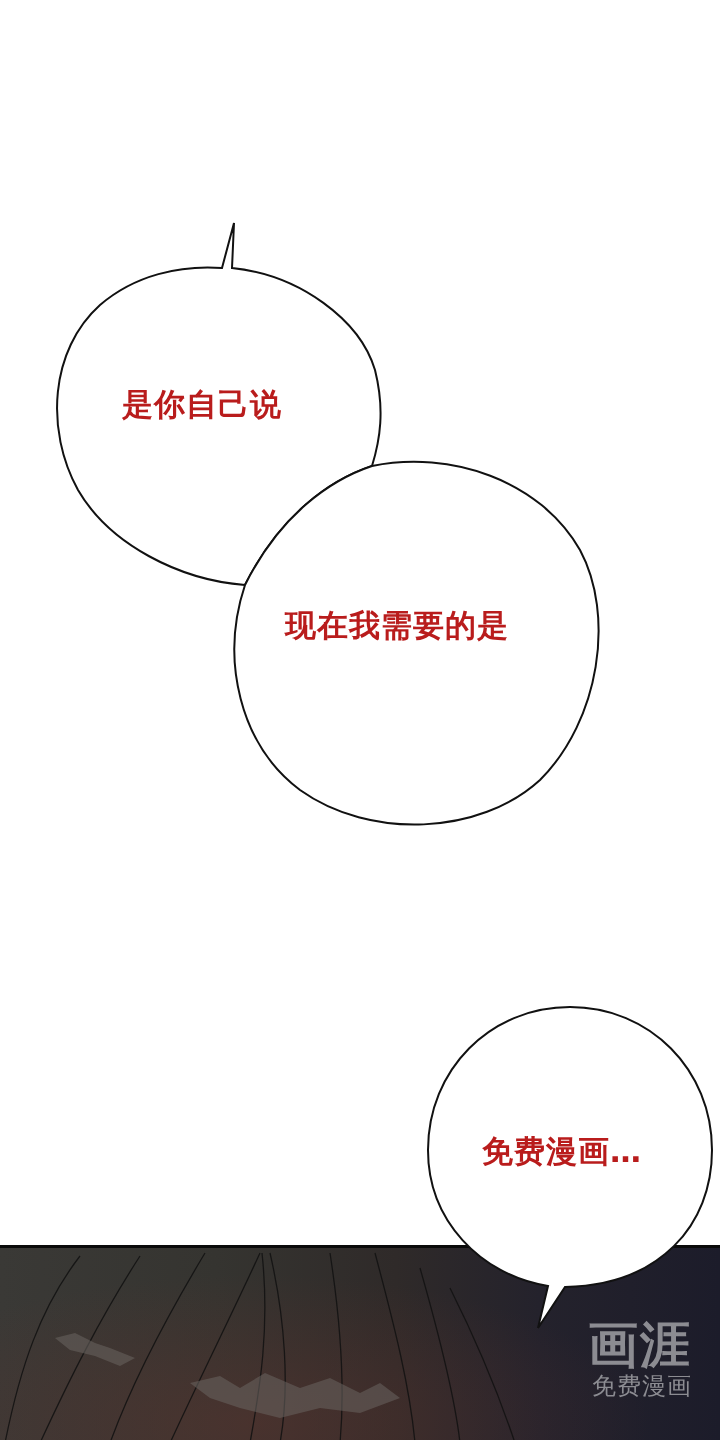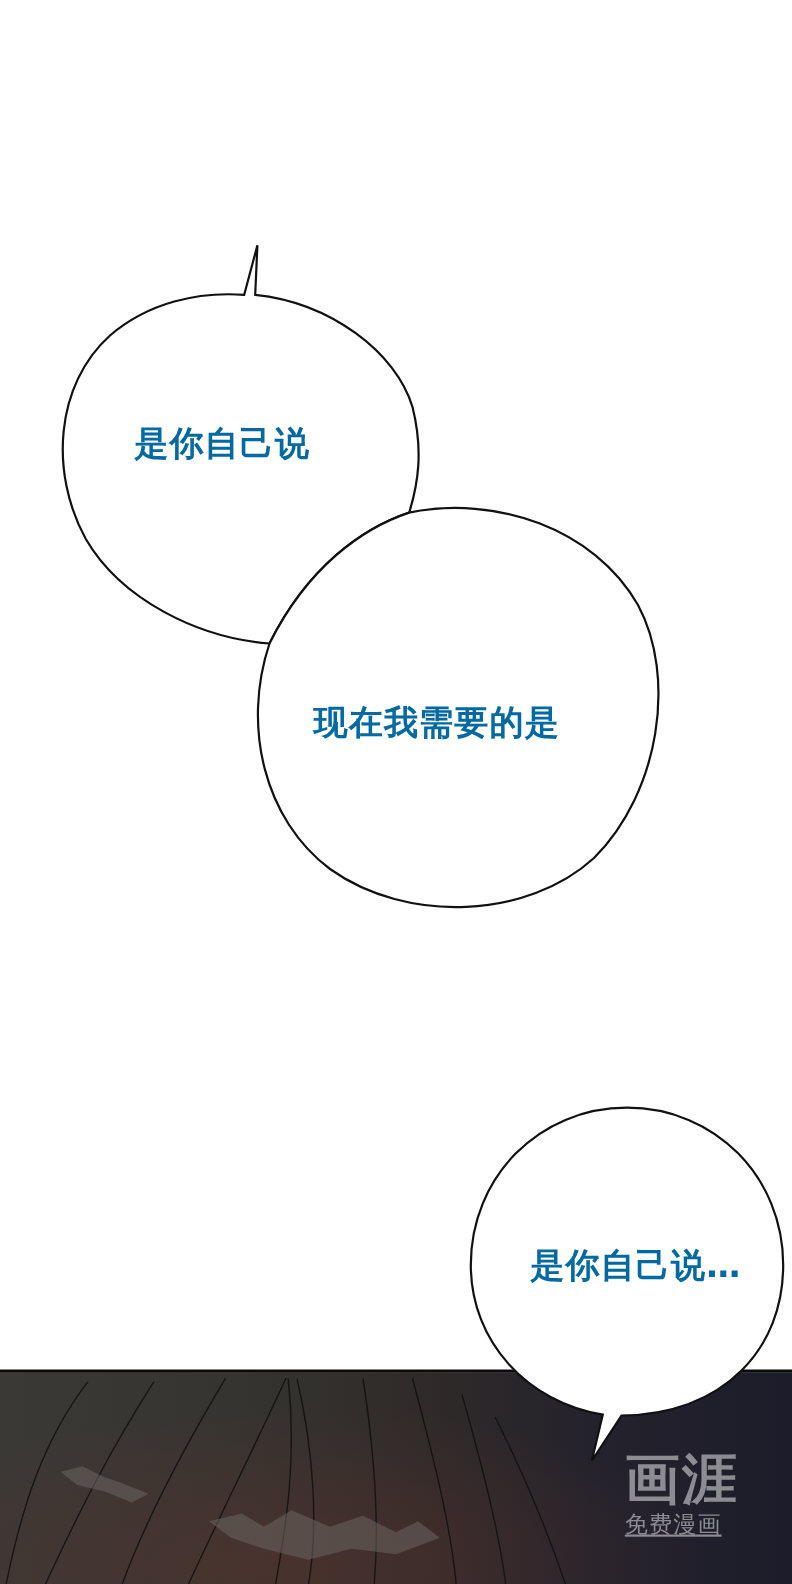--- a/index.html
+++ b/index.html
@@ -14,30 +14,30 @@
       position: absolute; left: 0; top: 1245px; width: 720px; height: 195px;
       background: linear-gradient(90deg, #3a3936 0%, #353430 30%, #2f2a29 55%, #24222c 75%, #1c1c2a 100%);
       border-top: 3px solid #0a0a0a;
       overflow: hidden;
     }
     .panel-bottom .glow {
       position: absolute; left: 0; top: 0; width: 720px; height: 195px;
       background: radial-gradient(ellipse at 35% 90%, rgba(90,50,45,0.55) 0%, rgba(0,0,0,0) 60%);
     }
     .bubble-text {
-      position: absolute; color: #0369a1; font-weight: bold;
+      position: absolute; color: #b91c1c; font-weight: bold;
       font-size: 31px; line-height: 42px; letter-spacing: 1px;
       white-space: nowrap;
     }
     .watermark {
       position: absolute; left: 568px; top: 1318px; width: 124px;
-      color: #8c8c92; text-align: left;
+      color: #8c8c92; text-align: right;
     }
     .watermark .brand { font-size: 50px; font-weight: bold; line-height: 54px; letter-spacing: 2px; }
-    .watermark .tag { font-size: 21px; line-height: 28px; letter-spacing: 1px; text-decoration: underline; }
+    .watermark .tag { font-size: 24px; line-height: 28px; letter-spacing: 1px; }
   </style>
 </head>
 <body>
 
 <div class="page">
 
   <div class="panel-bottom">
     <div class="glow"></div>
     <svg width="720" height="195" viewBox="0 0 720 195" style="position:absolute;left:0;top:0">
       <g fill="none" stroke="#111" stroke-width="1.3" opacity="0.85">
@@ -88,22 +88,22 @@
                C 712 1225, 660 1285, 565 1287
                L 538 1328
                L 548 1286
                C 480 1275, 428 1220, 428 1150
                C 428 1070, 490 1007, 570 1007 Z" fill="#ffffff" stroke="#111" stroke-width="2"></path>
     </g>
   </svg>
 
   <div class="bubble-text" style="left:122px; top:383px;">是你自己说</div>
 
-  <div class="bubble-text" style="left:285px; top:604px;margin-top:32px;">现在我需要的是</div>
+  <div class="bubble-text" style="left:285px; top:604px;">现在我需要的是</div>
 
-  <div class="bubble-text" style="left:482px; top:1130px;">是你自己说…</div>
+  <div class="bubble-text" style="left:482px; top:1130px;">免费漫画…</div>
 
   <div class="watermark">
     <div class="brand">画涯</div>
     <div class="tag">免费漫画</div>
   </div>
 
 </div>
 
 </body></html>

